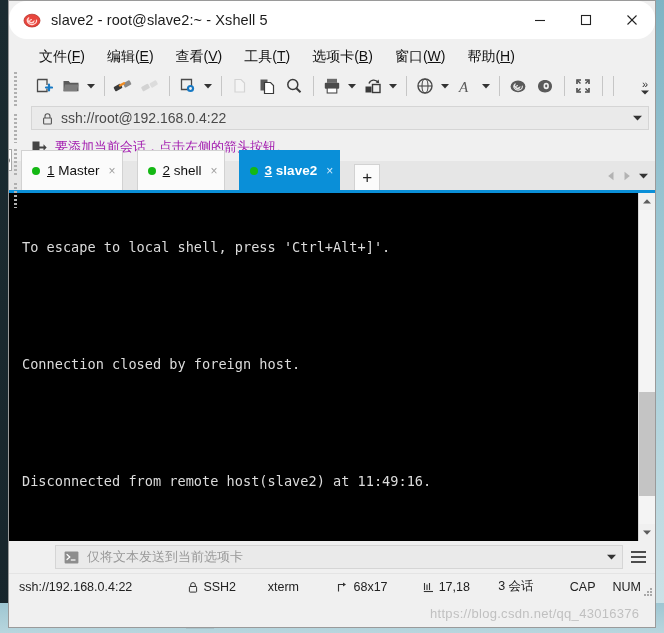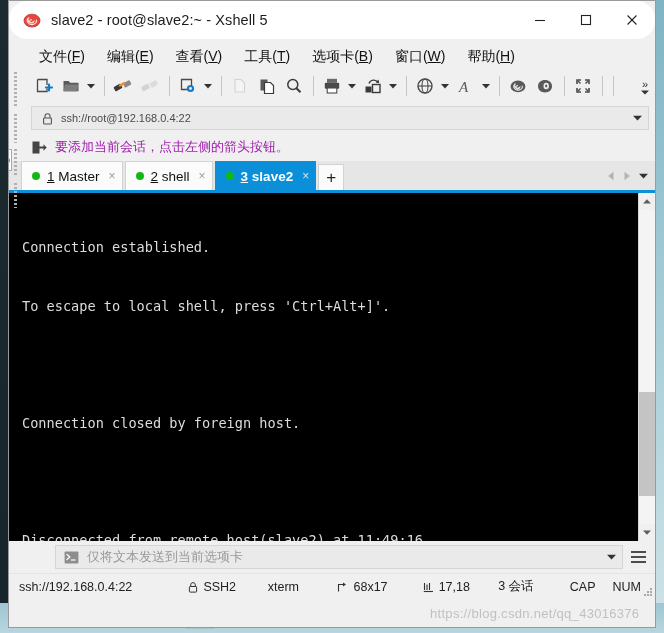--- a/index.html
+++ b/index.html
@@ -151,21 +151,21 @@
     flex: 1;
     height: 24px;
     background: #eaeaea;
     border: 1px solid #d5d5d5;
     display: flex;
     align-items: center;
     box-sizing: border-box;
   }
   .addr-lock { margin: 0 8px 0 10px; display:flex; }
   .addr-text {
-    font-size: 11px;
+    font-size: 14px;
     color: #4a4a4a;
     flex: 1;
     white-space: nowrap;
   }
   .addr-caret { width: 22px; display:flex; align-items:center; justify-content:center;}
 
   
   .infobar {
     height: 28px;
     background: #f0f0f0;
@@ -186,29 +186,29 @@
     height: 32px;
     background: #e6e6e6;
     display: flex;
     align-items: flex-end;
     padding-left: 12px;
     box-sizing: border-box;
     position: relative;
     border-bottom: 3px solid #0a8fd8;
   }
   .tab {
-    height: 29px;
+    height: 40px;
     display: flex;
     align-items: center;
     padding: 0 6px 0 10px;
     background: #fbfbfb;
     border: 1px solid #d2d2d2;
     border-bottom: none;
     box-sizing: border-box;
-    margin-right: 2px;
+    margin-right: 14px;
     white-space: nowrap;
   }
   .tab.active {
     background: #0a8fd8;
     border-color: #0a8fd8;
   }
   .tab-dot {
     width: 8px; height: 8px;
     border-radius: 50%;
     background: #14b814;
@@ -660,21 +660,20 @@
       <span class="tab-nav">
         <svg width="9" height="6" viewBox="0 0 9 6">
             <path d="M0 0.8h9L4.5 5.6z" fill="#333"></path>
           </svg>
       </span>
     </div>
   </div>
 
   <div class="term-wrap">
     <div class="terminal">
-      <div class="term-line">Connection established.</div>
       <div class="term-line">To escape to local shell, press 'Ctrl+Alt+]'.</div>
       <div class="term-line"></div>
       <div class="term-line">Connection closed by foreign host.</div>
       <div class="term-line"></div>
       <div class="term-line">Disconnected from remote host(slave2) at 11:49:16.</div>
       
       
       
       
       

